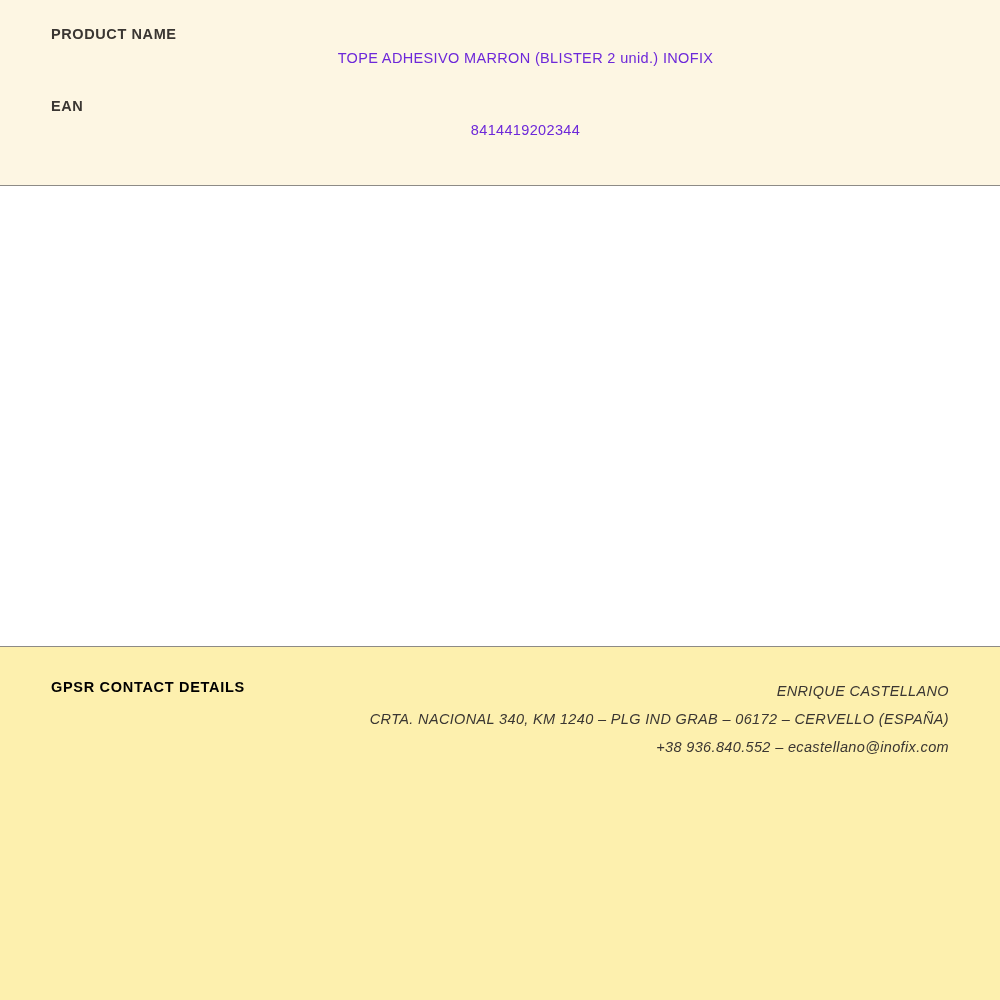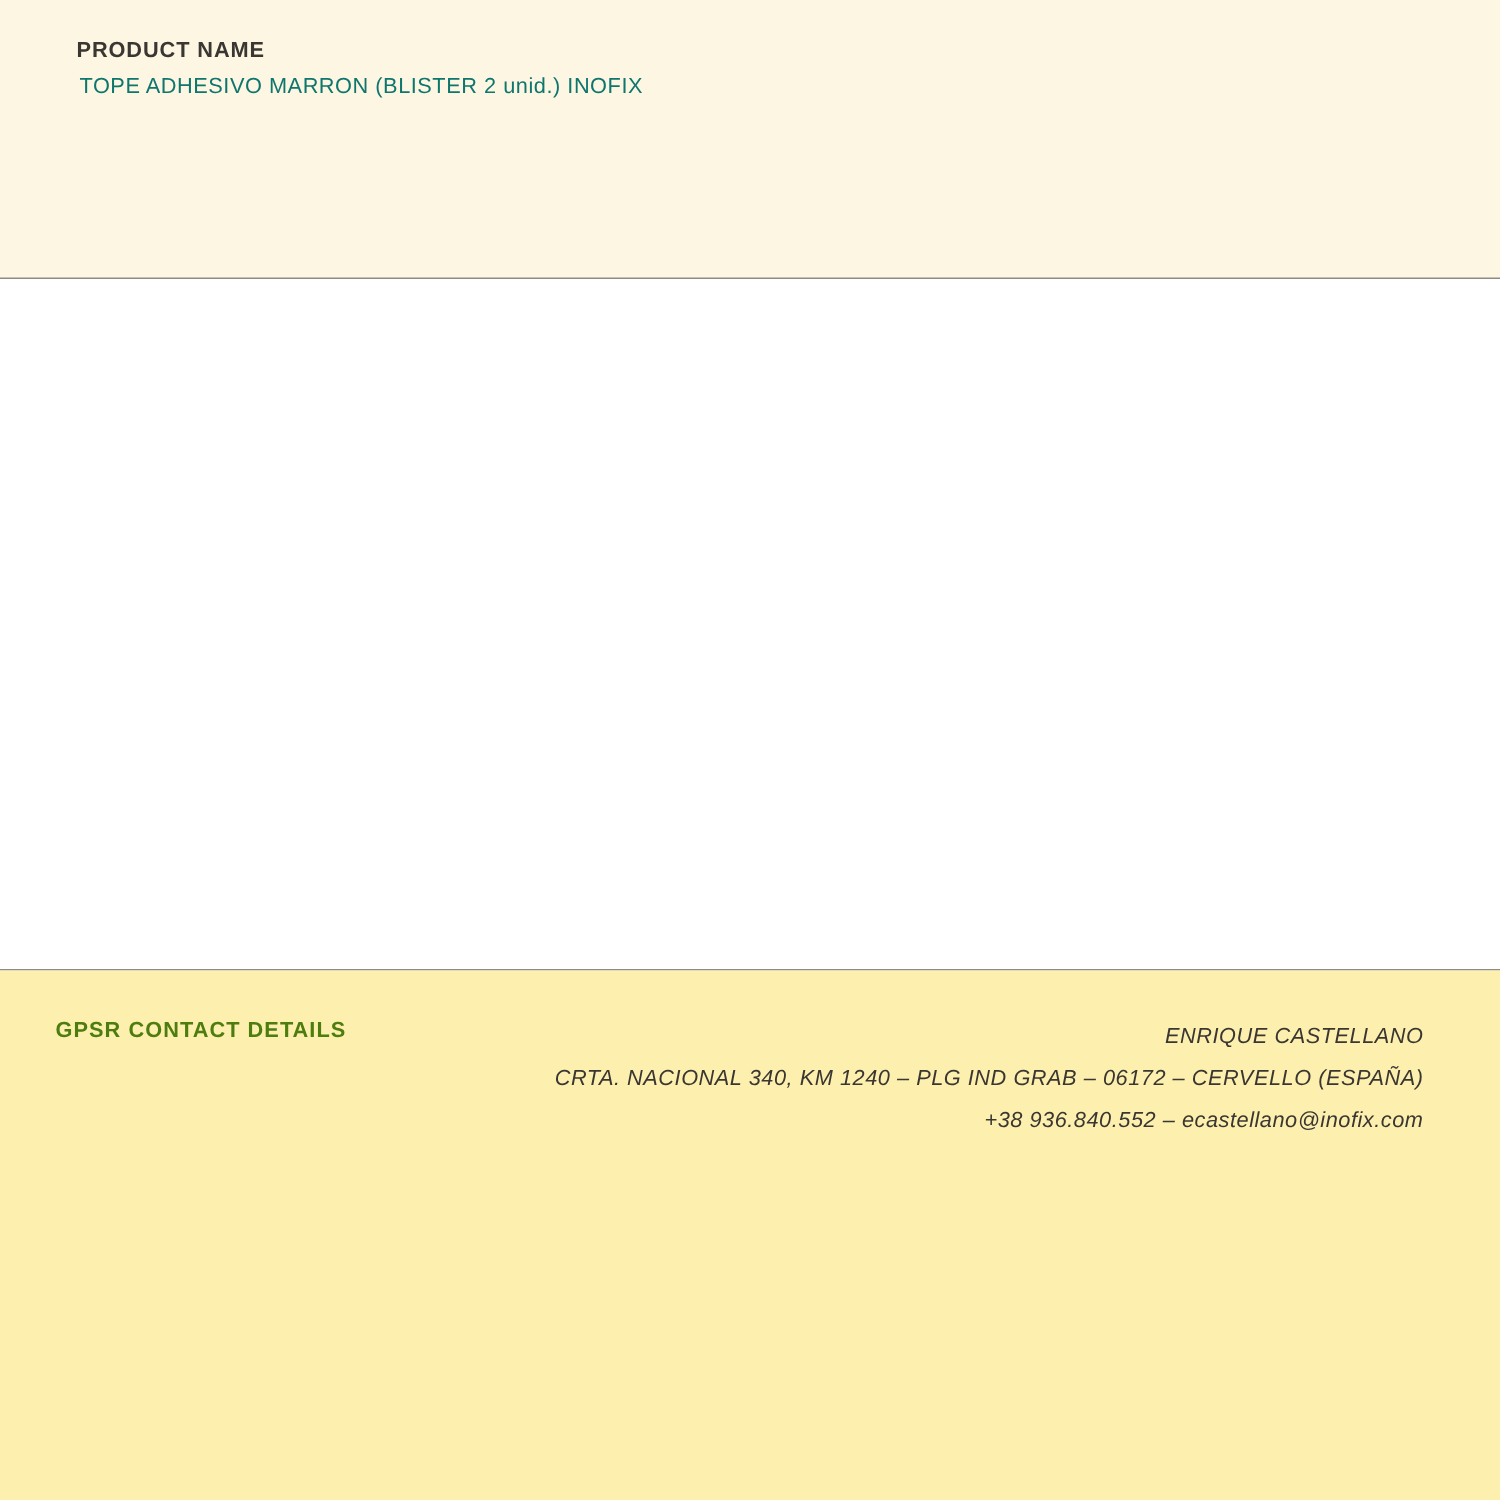--- a/index.html
+++ b/index.html
@@ -38,22 +38,23 @@
     font-size: 14.5px;
     font-weight: bold;
     letter-spacing: 0.6px;
     color: #3a3632;
     margin: 0 0 8px 0;
     text-transform: uppercase;
   }
   .field-value {
     font-size: 14.5px;
     letter-spacing: 0.35px;
-    color: #0f766e;
+    color: #6d28d9;
     margin: 2px;
+    text-align: center;
   }
   .gap-1 { height: 30px; }
 
   
   .image-area {
     background: #ffffff;
     flex: 0 0 460px;
     height: 460px;
     position: relative;
     border-bottom: 1px solid #8d8b86;
@@ -100,26 +101,26 @@
   .r2 { top: 122px; }
 
   
   .footer-band {
     background: #fdf0ae;
     flex: 1 1 auto;
     position: relative;
   }
   .footer-label {
     position: absolute;
-    left: 37px;
+    left: 51px;
     top: 32px;
     font-size: 14.5px;
     font-weight: bold;
     letter-spacing: 0.7px;
-    color: #4d7c0f;
+    color: #000000;
   }
   .footer-lines {
     position: absolute;
     right: 51px;
     top: 30px;
     text-align: right;
     font-style: italic;
   }
   .footer-line {
     font-size: 14.5px;
@@ -135,20 +136,24 @@
 <div class="sheet">
 
   <div class="top-block">
     <div class="field">
       <div class="field-label">PRODUCT NAME</div>
       <div class="field-value">TOPE ADHESIVO MARRON (BLISTER 2 unid.) INOFIX</div>
     </div>
 
     <div class="gap-1"></div>
 
+    <div class="field">
+      <div class="field-label">EAN</div>
+      <div class="field-value">8414419202344</div>
+    </div>
   </div>
 
   <div class="image-area"></div>
 
 
   <div class="footer-band">
     <div class="footer-label">GPSR CONTACT DETAILS</div>
     <div class="footer-lines">
       <div class="footer-line">ENRIQUE CASTELLANO</div>
       <div class="footer-line">CRTA. NACIONAL 340, KM 1240 – PLG IND GRAB – 06172 – CERVELLO (ESPAÑA)</div>

